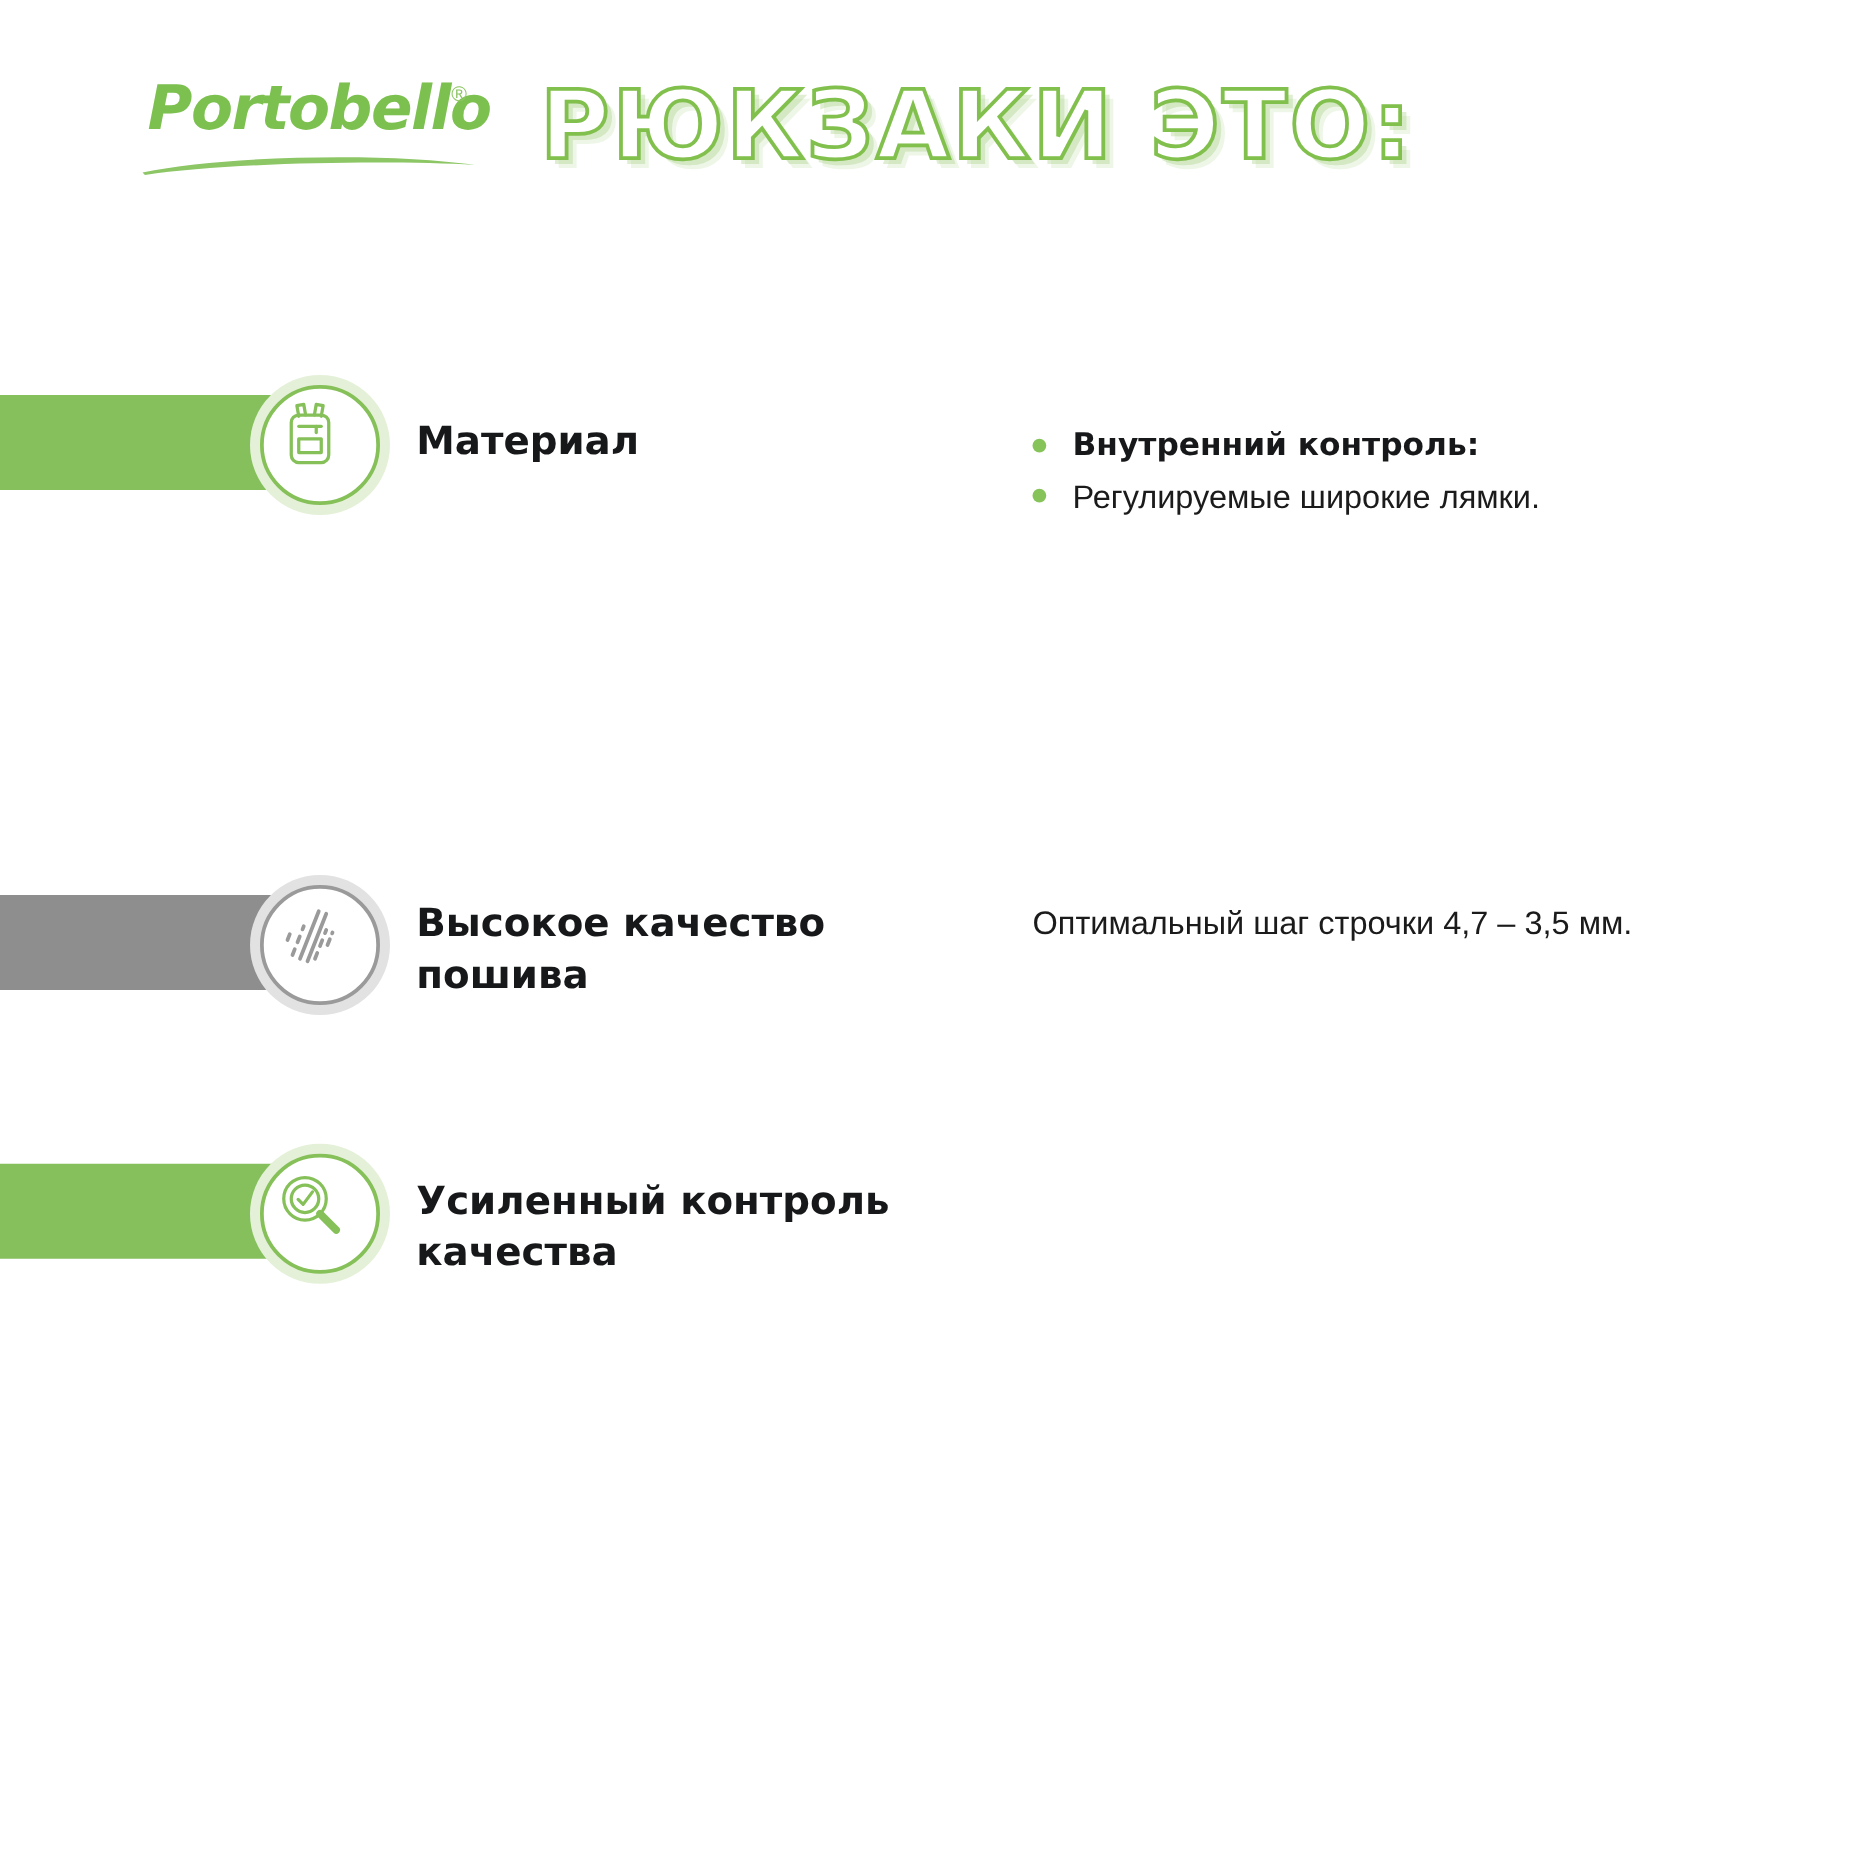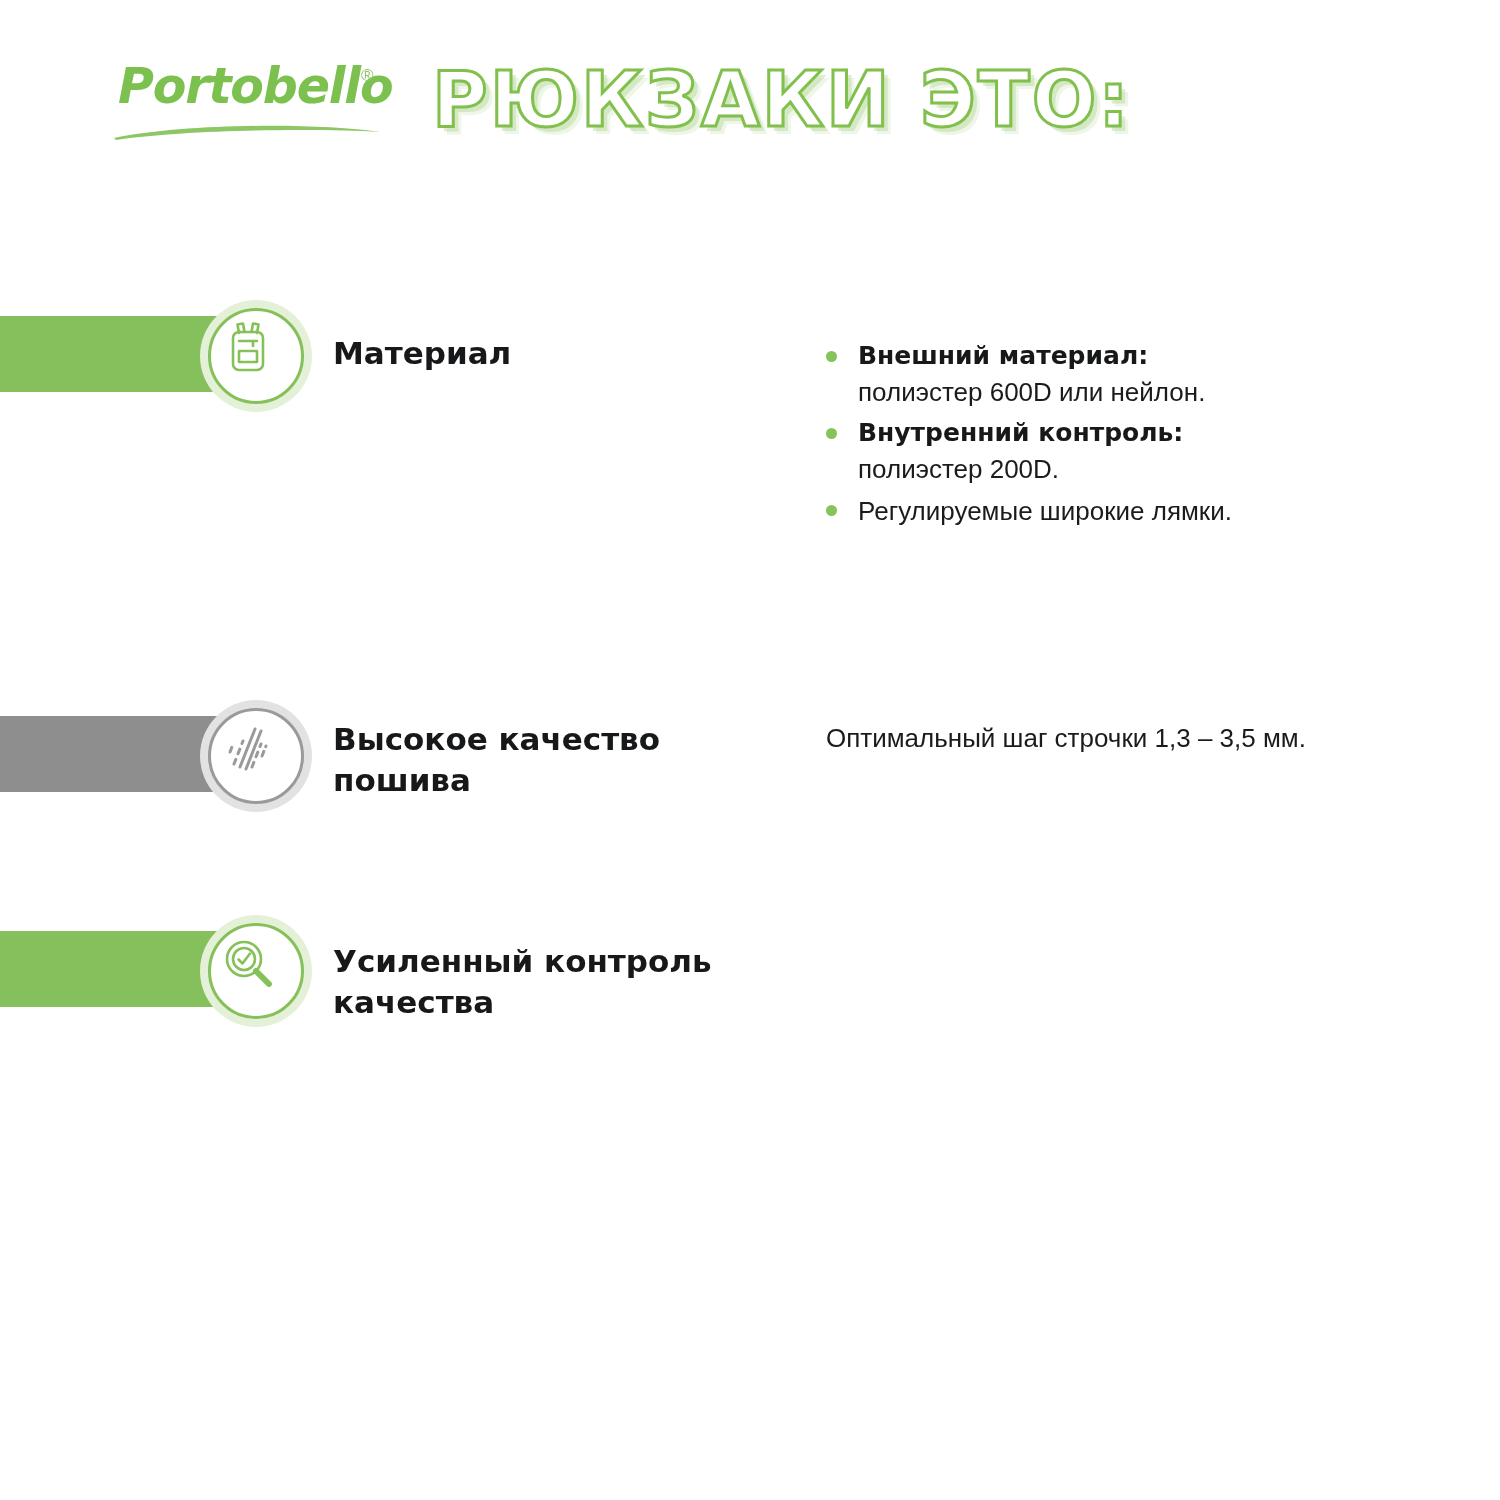--- a/index.html
+++ b/index.html
@@ -295,34 +295,28 @@
       </svg>
     </div>
   </div>
 
   <div class="feature-label" id="label-quality-check">Усиленный контроль
 качества</div>
 </div>
 
 <div id="bullets">
 
-  <div class="bullet-item">
-    <span class="bullet-dot"></span>
-    <div class="bullet-title">Внешний материал:</div>
-    <div class="bullet-sub">полиэстер 600D или нейлон.</div>
-  </div>
 
   <div class="bullet-item">
     <span class="bullet-dot"></span>
     <div class="bullet-title">Внутренний контроль:</div>
-    <div class="bullet-sub">полиэстер 200D.</div>
   </div>
 
 
   <div class="bullet-item">
     <span class="bullet-dot"></span>
     <div class="bullet-plain">Регулируемые широкие лямки.</div>
   </div>
 
 
 </div>
 
-<div id="sewing-note">Оптимальный шаг строчки 1,3 – 3,5 мм.</div>
+<div id="sewing-note">Оптимальный шаг строчки 4,7 – 3,5 мм.</div>
 
 </body></html>

